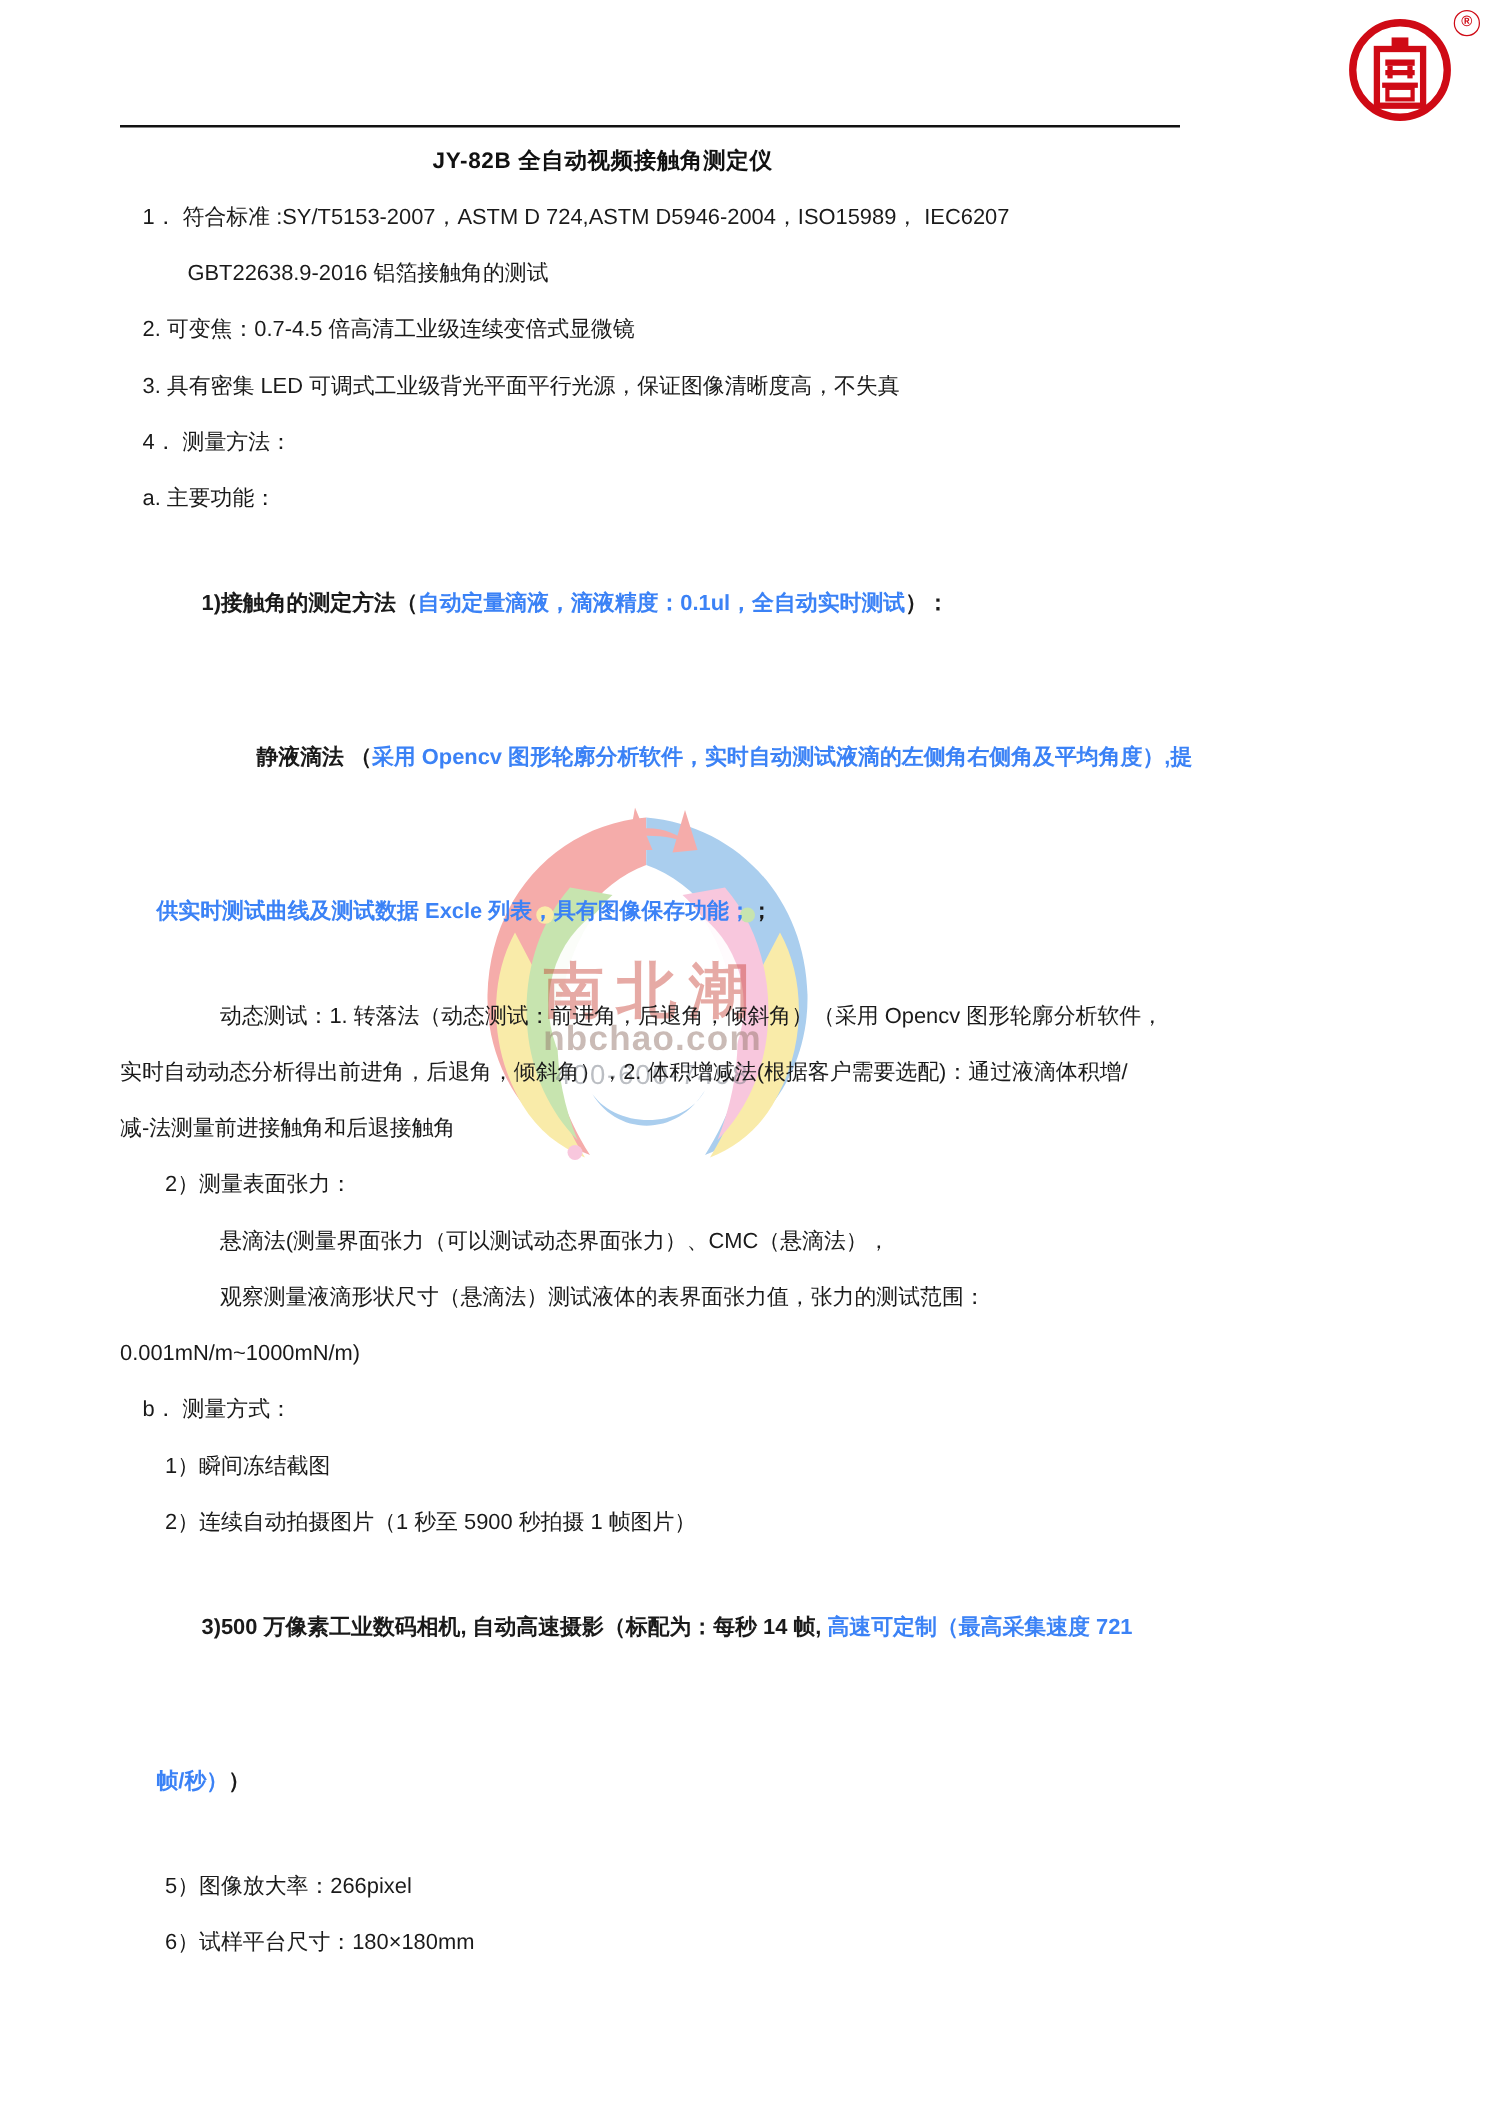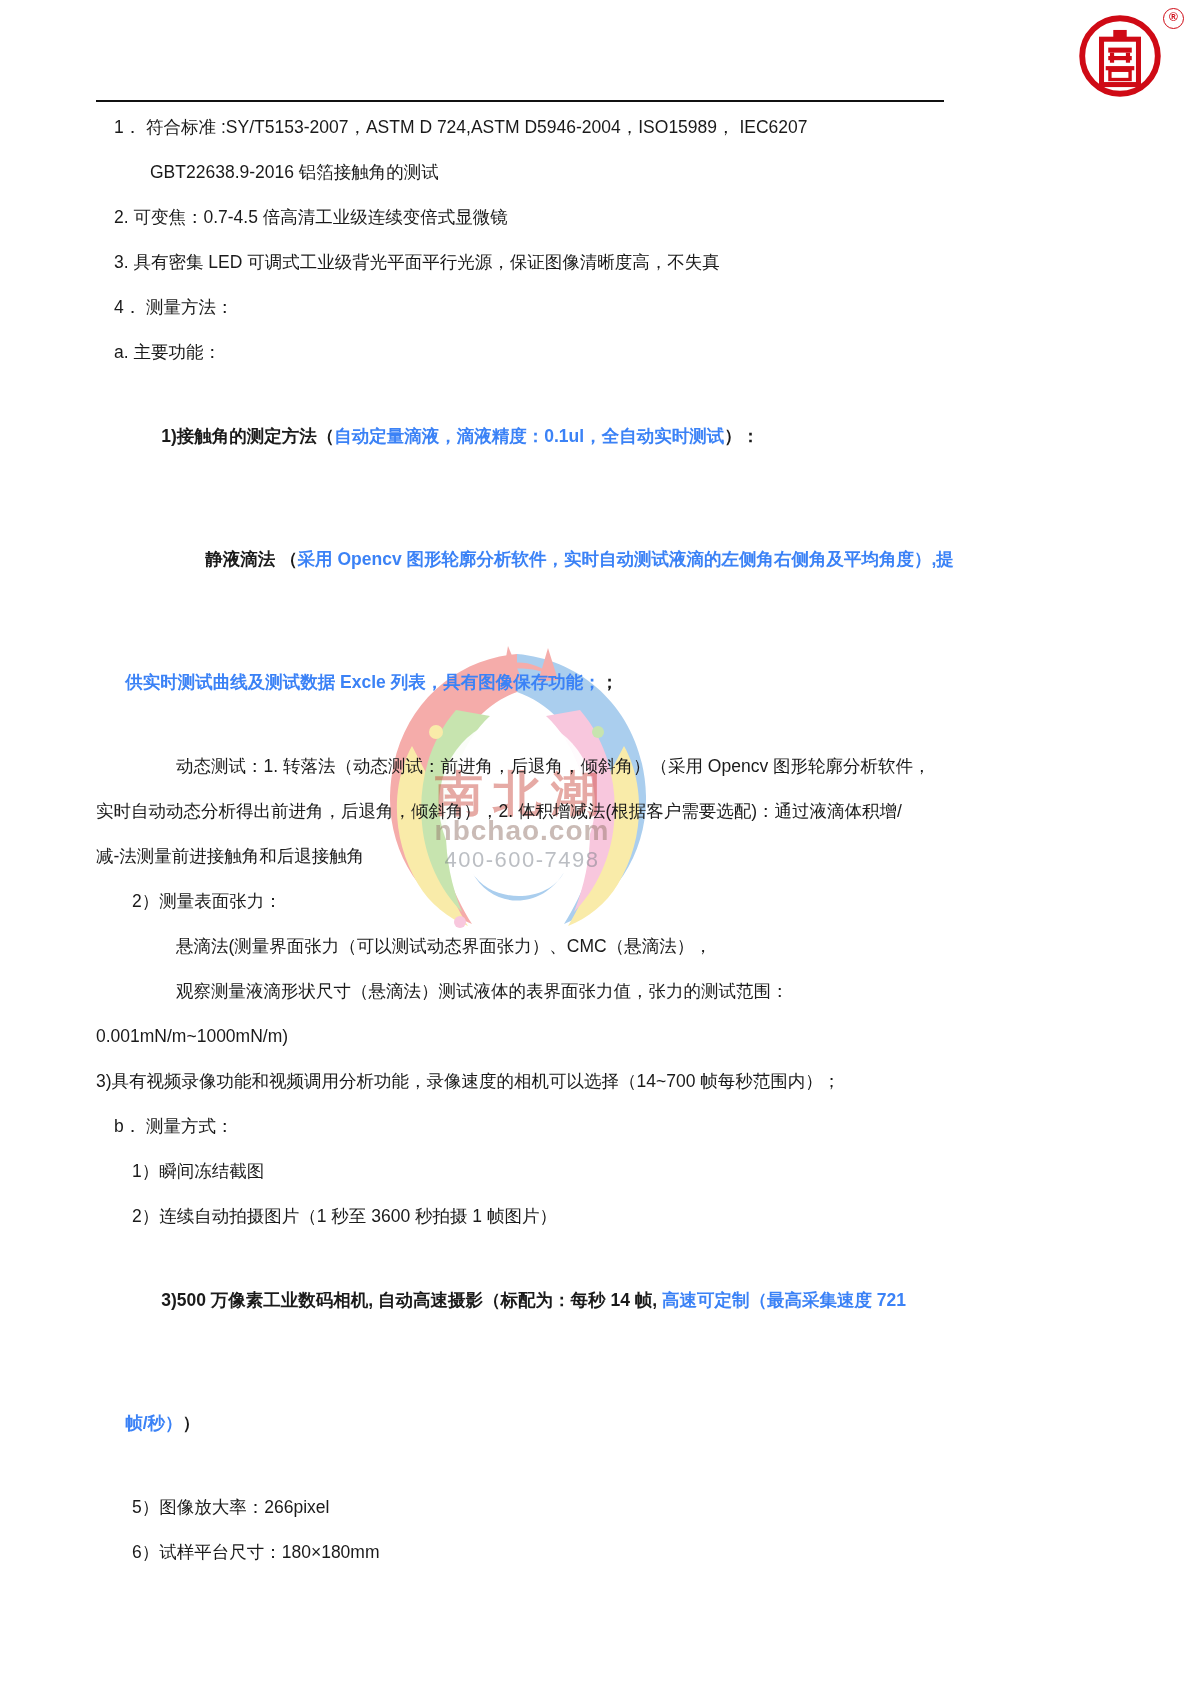--- a/index.html
+++ b/index.html
@@ -175,20 +175,21 @@
   </svg>
 
   <div class="wm-text">
     <div class="wm-cn">南北潮</div>
     <div class="wm-site">nbchao.com</div>
     <div class="wm-phone">400-600-7498</div>
   </div>
 
   <div class="content">
 
+    <div class="doc-title">JY-82B 全自动视频接触角测定仪</div>
 
     <p class="line ind1">1． 符合标准 :SY/T5153-2007，ASTM D 724,ASTM D5946-2004，ISO15989， IEC6207</p>
     <p class="line ind3">GBT22638.9-2016 铝箔接触角的测试</p>
     <p class="line ind1">2. 可变焦：0.7-4.5 倍高清工业级连续变倍式显微镜</p>
     <p class="line ind1">3. 具有密集 LED 可调式工业级背光平面平行光源，保证图像清晰度高，不失真</p>
     <p class="line ind1">4． 测量方法：</p>
     <p class="line ind1">a. 主要功能：</p>
 
     <p class="line ind2">
       <span class="blk">1)接触角的测定方法（</span><span class="red">自动定量滴液，滴液精度：0.1ul，全自动实时测试</span><span class="blk">）：</span>
@@ -202,24 +203,23 @@
       <span class="red">供实时测试曲线及测试数据 Excle 列表，具有图像保存功能；</span><span class="blk">；</span>
     </p>
 
     <p class="line ind4">动态测试：1. 转落法（动态测试：前进角，后退角，倾斜角）（采用 Opencv 图形轮廓分析软件，</p>
     <p class="line ind0">实时自动动态分析得出前进角，后退角，倾斜角），2. 体积增减法(根据客户需要选配)：通过液滴体积增/</p>
     <p class="line ind0">减-法测量前进接触角和后退接触角</p>
     <p class="line ind2">2）测量表面张力：</p>
     <p class="line ind4">悬滴法(测量界面张力（可以测试动态界面张力）、CMC（悬滴法），</p>
     <p class="line ind4">观察测量液滴形状尺寸（悬滴法）测试液体的表界面张力值，张力的测试范围：</p>
     <p class="line ind0">0.001mN/m~1000mN/m)</p>
-    <p class="line ind0">3)具有视频录像功能和视频调用分析功能，录像速度的相机可以选择（14~700 帧每秒范围内）；</p>
     <p class="line ind1">b． 测量方式：</p>
     <p class="line ind2">1）瞬间冻结截图</p>
-    <p class="line ind2">2）连续自动拍摄图片（1 秒至 3600 秒拍摄 1 帧图片）</p>
+    <p class="line ind2">2）连续自动拍摄图片（1 秒至 5900 秒拍摄 1 帧图片）</p>
 
     <p class="line ind2">
       <span class="blk">3)500 万像素工业数码相机, 自动高速摄影（标配为：每秒 14 帧, </span><span class="red">高速可定制（最高采集速度 721</span>
     </p>
 
     <p class="line ind0">
       <span class="red">帧/秒）</span><span class="blk">）</span>
     </p>
 
     <p class="line ind2">5）图像放大率：266pixel</p>

